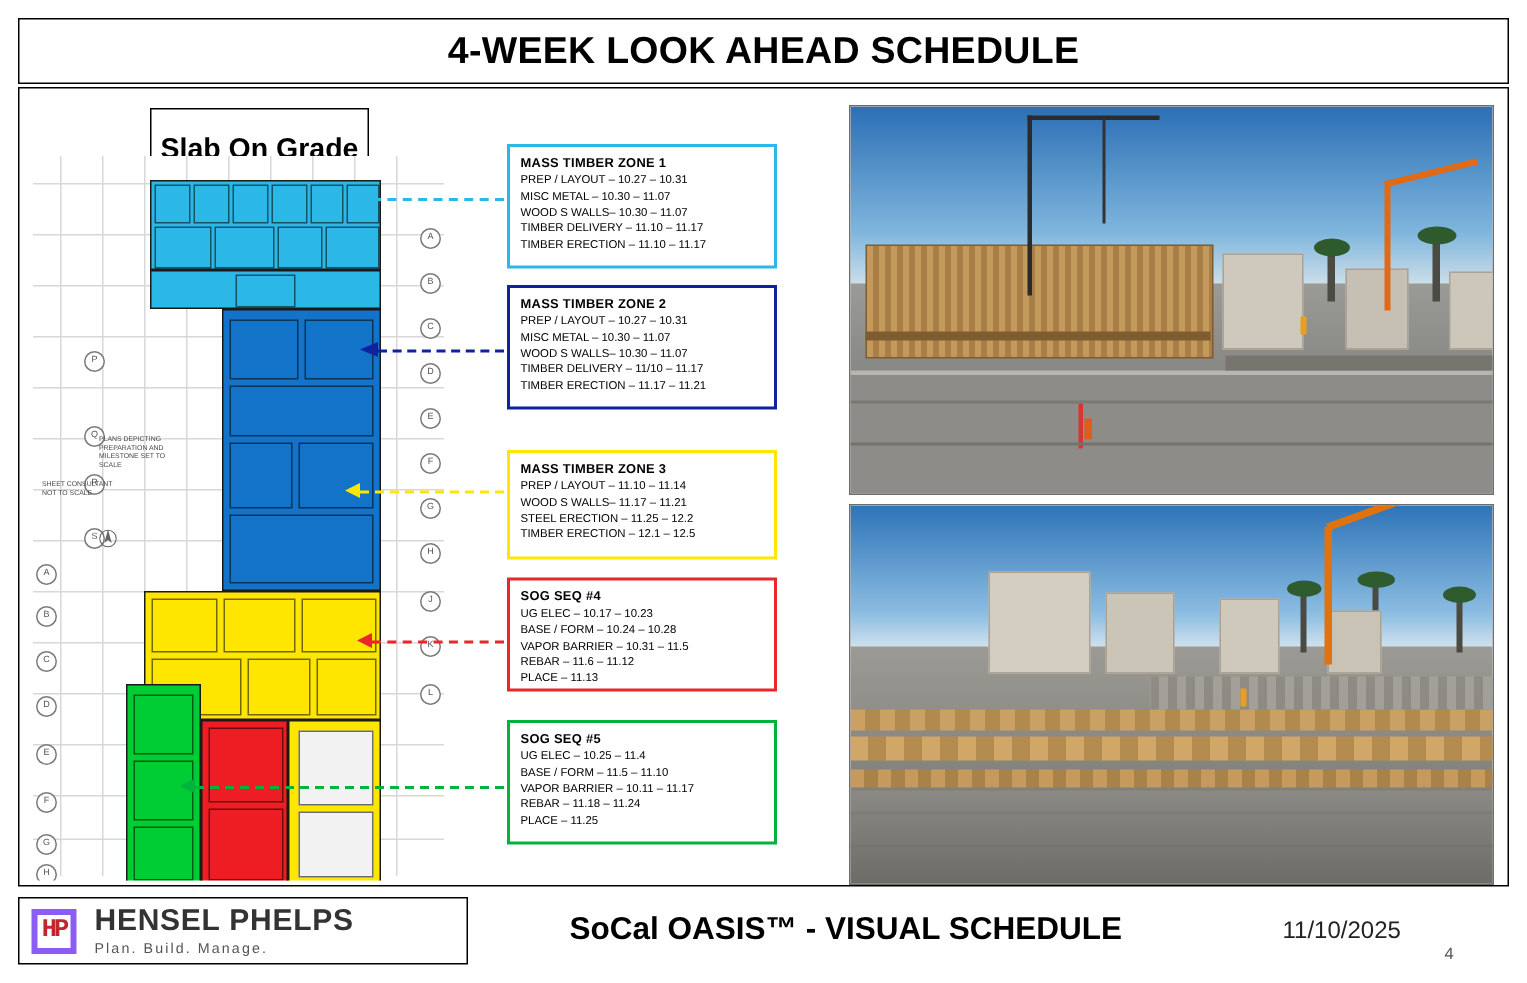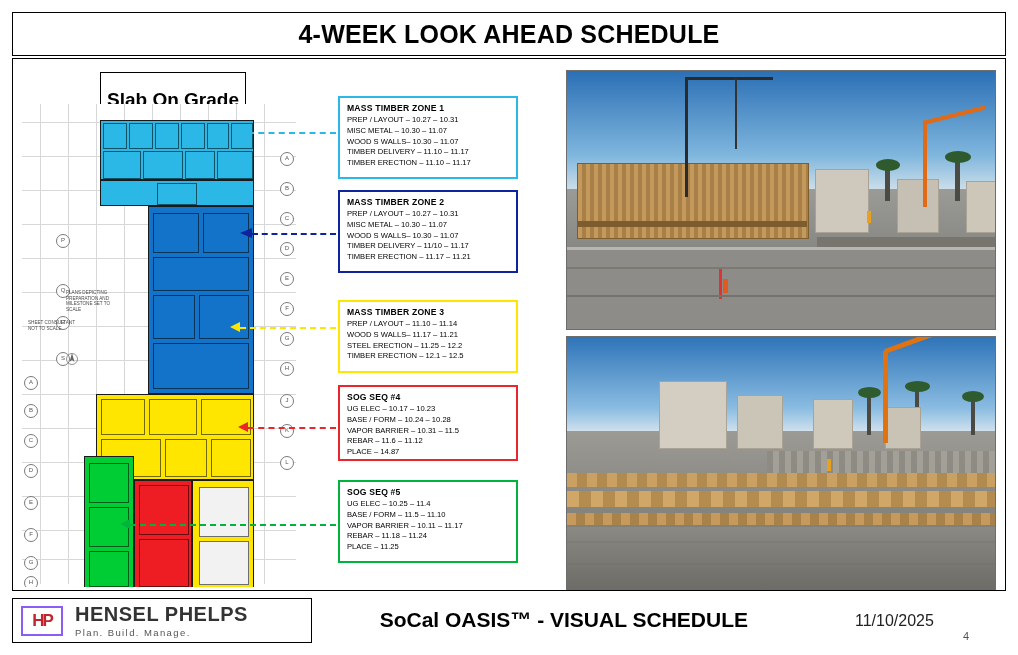--- a/index.html
+++ b/index.html
@@ -90,22 +90,22 @@
   .photo .sky{position:absolute;left:0;right:0;top:0;}
   .photo .ground{position:absolute;left:0;right:0;bottom:0;}
   .photo .obj{position:absolute;}
   
   .footer-box{
     position:absolute;left:12px;top:598px;width:300px;height:45px;
     border:1px solid #000;box-sizing:border-box;background:#fff;
     display:flex;align-items:center;
   }
   .hp-logo{
-    width:42px;height:30px;margin-left:8px;border:2px solid #8b5cf6;
-    position:relative;box-sizing:border-box;
+    width:30px;height:30px;margin-left:8px;border:4px solid #8b5cf6;
+    position:relative;box-sizing:border-box;font-family:Liberation Mono, monospace;
   }
   .hp-logo .hp-txt{
     position:absolute;inset:0;color:#c0262c;font-weight:bold;font-size:17px;
     display:flex;align-items:center;justify-content:center;letter-spacing:-2px;
   }
   .hp-name{margin-left:12px;}
   .hp-name .n1{font-size:20px;font-weight:bold;color:#333;letter-spacing:.5px;}
   .hp-name .n2{font-size:9.5px;color:#555;letter-spacing:1.4px;margin-top:1px;}
   .footer-title{
     position:absolute;left:318px;top:608px;width:430px;
@@ -283,21 +283,21 @@
   </div>
   <div class="leader" style="left:240px;top:327px;width:96px;border-top-color:#ffe600;"></div>
   <div class="arrowhead" style="left:230px;top:322px;border-right:10px solid #ffe600;"></div>
 
   <div class="callout" style="left:338px;top:385px;width:180px;height:76px;border:2.5px solid #e8262b;">
     <div class="c-title">SOG SEQ #4</div>
     <div class="c-line">UG ELEC – 10.17 – 10.23</div>
     <div class="c-line">BASE / FORM – 10.24 – 10.28</div>
     <div class="c-line">VAPOR BARRIER – 10.31 – 11.5</div>
     <div class="c-line">REBAR – 11.6 – 11.12</div>
-    <div class="c-line">PLACE – 14.87</div>
+    <div class="c-line">PLACE – 11.13</div>
   </div>
   <div class="leader" style="left:248px;top:427px;width:88px;border-top-color:#e8262b;"></div>
   <div class="arrowhead" style="left:238px;top:422px;border-right:10px solid #e8262b;"></div>
 
   <div class="callout" style="left:338px;top:480px;width:180px;height:83px;border:2.5px solid #00b33c;">
     <div class="c-title">SOG SEQ #5</div>
     <div class="c-line">UG ELEC – 10.25 – 11.4</div>
     <div class="c-line">BASE / FORM – 11.5 – 11.10</div>
     <div class="c-line">VAPOR BARRIER – 10.11 – 11.17</div>
     <div class="c-line">REBAR – 11.18 – 11.24</div>

